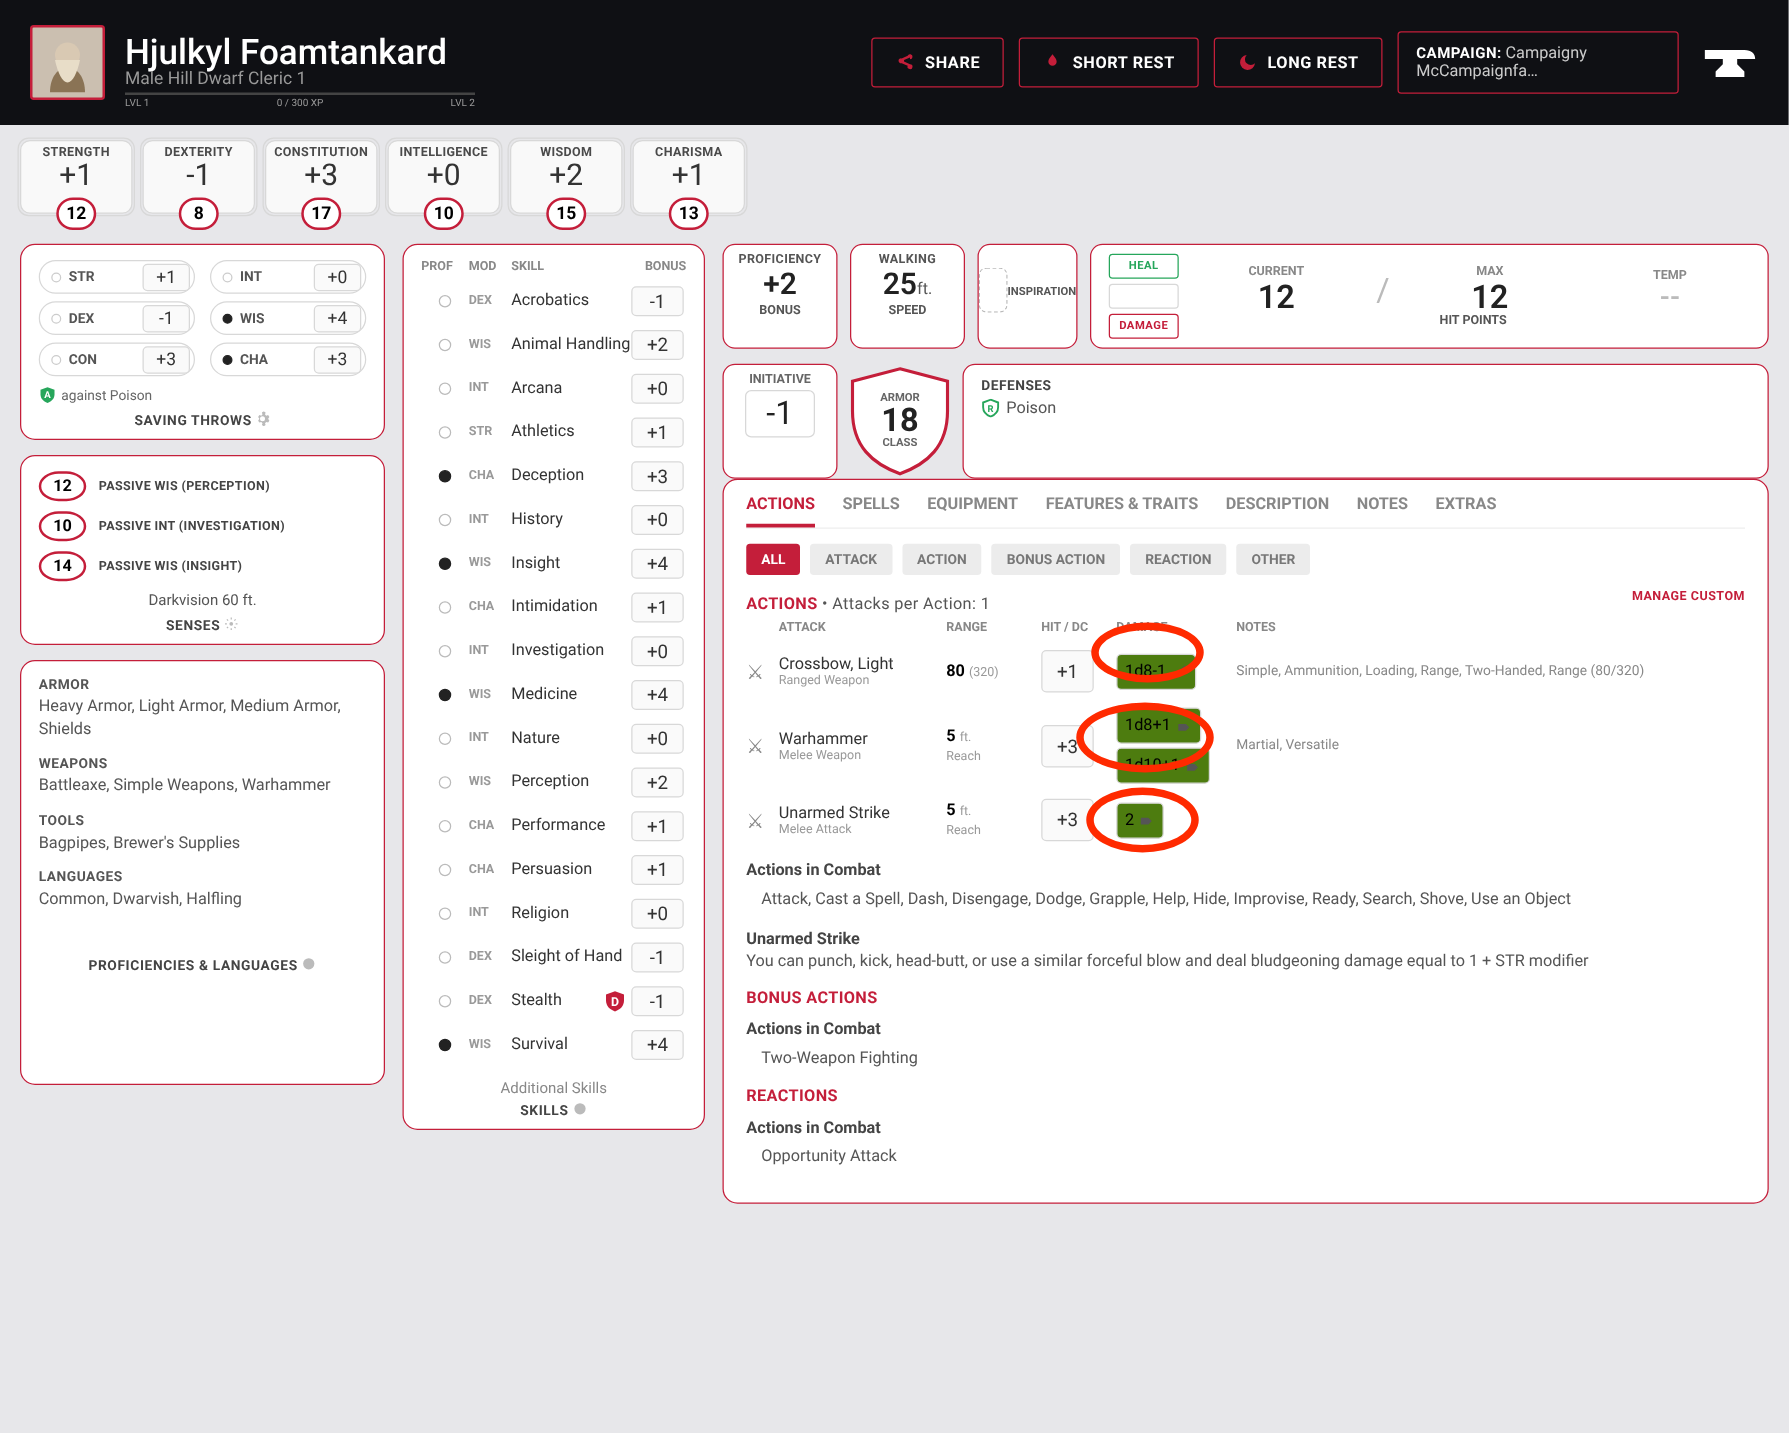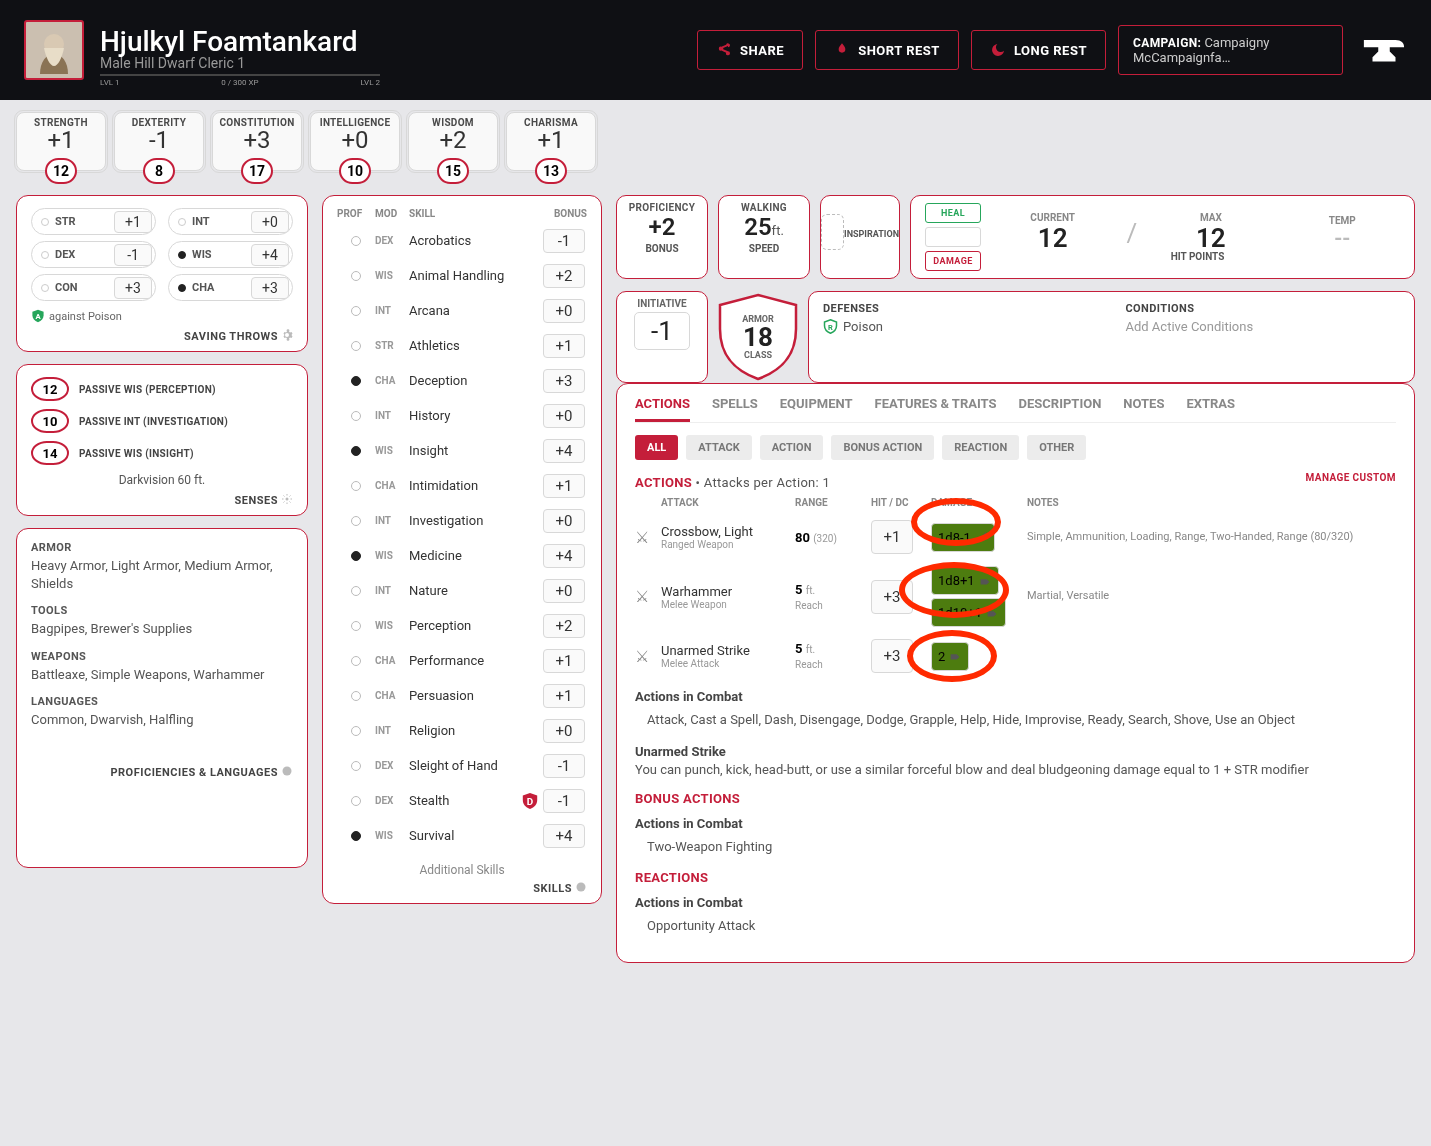--- a/index.html
+++ b/index.html
@@ -29,32 +29,32 @@
   .hdr-actions{margin-left:auto;display:flex;gap:12px;align-items:center}
   .hbtn{border:1px solid var(--red);background:transparent;color:#fff;font-weight:700;font-size:13px;letter-spacing:.5px;padding:11px 18px;border-radius:3px;display:flex;align-items:center;gap:8px;cursor:pointer}
   .hbtn svg{width:16px;height:16px;fill:var(--red)}
   .camp{border:1px solid var(--red);color:#fff;padding:9px 14px;font-size:12px;border-radius:3px;max-width:225px;cursor:pointer}
   .camp b{font-weight:700;letter-spacing:.4px}
   .camp span{color:#ccc;font-size:13px}
   .anvil{width:46px;height:36px;fill:#fff;margin-left:6px}
   
   .page{display:flex;padding:12px 16px;gap:14px}
   .col-l{width:292px}
-  .col-m{width:280px}
+  .col-m{width:242px}
   .col-r{flex:1}
   
   .abilities{display:flex;gap:8px;margin-bottom:12px}
   .ability{width:90px;background:#f9f9f9;border:1.5px solid var(--border);border-radius:8px;text-align:center;position:relative;padding:4px 0 16px;cursor:pointer}
   .ability .nm{font-size:10px;font-weight:700;color:#4a4a4a;letter-spacing:.3px}
   .ability .mod{font-size:24px;color:#333;font-weight:400;margin-top:-2px}
   .ability .score{position:absolute;bottom:-14px;left:50%;transform:translateX(-50%);width:32px;height:26px;background:#fff;border:2px solid var(--red);border-radius:50%/60%;font-size:14px;font-weight:700;line-height:22px}
   .ornament{position:absolute;inset:-3px;border:1.5px solid var(--border);border-radius:9px;pointer-events:none}
   
   .panel{background:var(--panel);border:1.5px solid var(--red);border-radius:12px;padding:12px 14px 8px;position:relative;margin-bottom:12px}
-  .panel-title{text-align:right;font-size:11px;font-weight:700;letter-spacing:.5px;color:#444;margin-top:4px}
+  .panel-title{text-align:center;font-size:11px;font-weight:700;letter-spacing:.5px;color:#444;margin-top:4px}
   .gear{width:12px;height:12px;fill:#bbb;vertical-align:-1px;margin-left:3px}
   
   .st-grid{display:grid;grid-template-columns:1fr 1fr;gap:6px 12px;margin-bottom:8px}
   .pill{display:flex;align-items:center;border:1px solid var(--border);border-radius:14px;height:27px;padding:0 3px;font-size:12px}
   .pill .d{width:8px;height:8px;border-radius:50%;background:#fff;border:1px solid #ccc;margin:0 6px}
   .pill .d.f{background:#222;border-color:#222}
   .pill .nm{flex:1;font-weight:700;color:#555;font-size:11px}
   .pill .v{border:1px solid var(--border);border-radius:4px;width:38px;text-align:center;font-size:14px;line-height:20px;color:#333;background:#fafafa}
   .note{font-size:11px;color:#666;display:flex;align-items:center;gap:4px;margin:2px 0 6px}
   .shield-a{width:14px;height:14px}
@@ -306,26 +306,26 @@
           </svg></div>
     </div>
 
     <div class="panel pl" style="min-height:340px">
       <div id="pl-sections">
           <div class="sect">
      <div class="h">ARMOR</div>
             <div class="b">Heavy Armor, Light Armor, Medium Armor, Shields</div>
    </div>
           <div class="sect">
+     <div class="h">WEAPONS</div>
+            <div class="b">Battleaxe, Simple Weapons, Warhammer</div>
+   </div>
+          <div class="sect">
      <div class="h">TOOLS</div>
             <div class="b">Bagpipes, Brewer's Supplies</div>
-   </div>
-          <div class="sect">
-     <div class="h">WEAPONS</div>
-            <div class="b">Battleaxe, Simple Weapons, Warhammer</div>
    </div>
           <div class="sect">
      <div class="h">LANGUAGES</div>
             <div class="b">Common, Dwarvish, Halfling</div>
    </div>
         </div>
       <div class="panel-title" style="margin-top:36px"><span>PROFICIENCIES &amp; LANGUAGES</span><svg class="gear" viewBox="0 0 24 24">
             <circle cx="12" cy="12" r="9" fill="#bbb"></circle>
           </svg></div>
     </div>
@@ -609,24 +609,20 @@
         <div>
           <div class="h">DEFENSES</div>
           <div class="row">
               <svg class="res-ico" viewBox="0 0 20 20">
                 <path d="M10 1l8 3v5c0 5-3 8-8 10C5 17 2 14 2 9V4z" fill="none" stroke="#26a65b" stroke-width="2"></path>
                 <text x="10" y="14" text-anchor="middle" fill="#26a65b" font-size="10" font-weight="700">R</text>
               </svg>
               <span>Poison</span>
             </div>
         </div>
-        <div>
-          <div class="h">CONDITIONS</div>
-          <div class="ph">Add Active Conditions</div>
-        </div>
       </div>
     </div>
 
     <div class="detail" style="position:relative">
       <div class="tabs" id="detail-tabs">
           <div class="t act">ACTIONS</div>
           <div class="t ">SPELLS</div>
           <div class="t ">EQUIPMENT</div>
           <div class="t ">FEATURES &amp; TRAITS</div>
           <div class="t ">DESCRIPTION</div>

